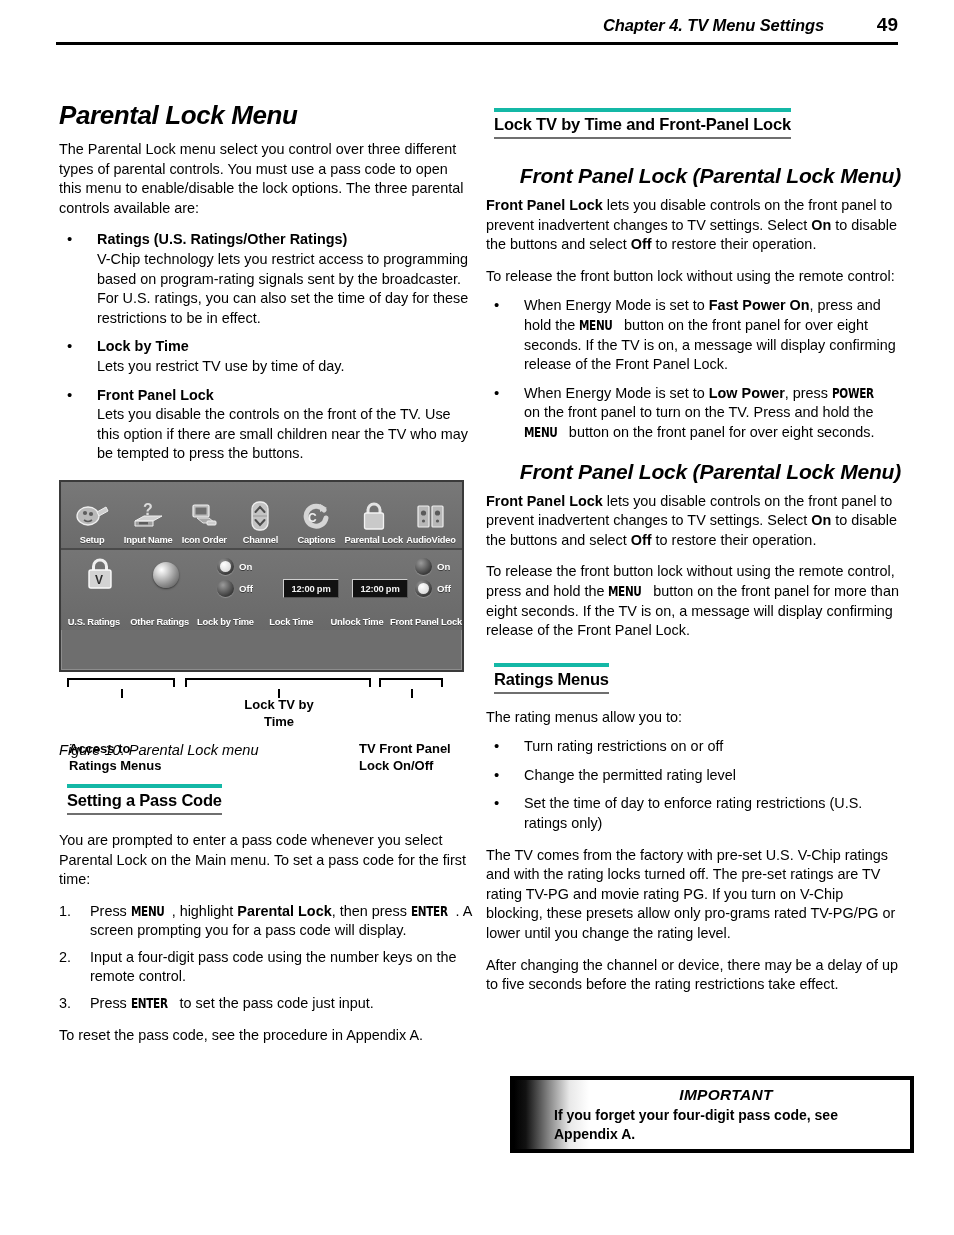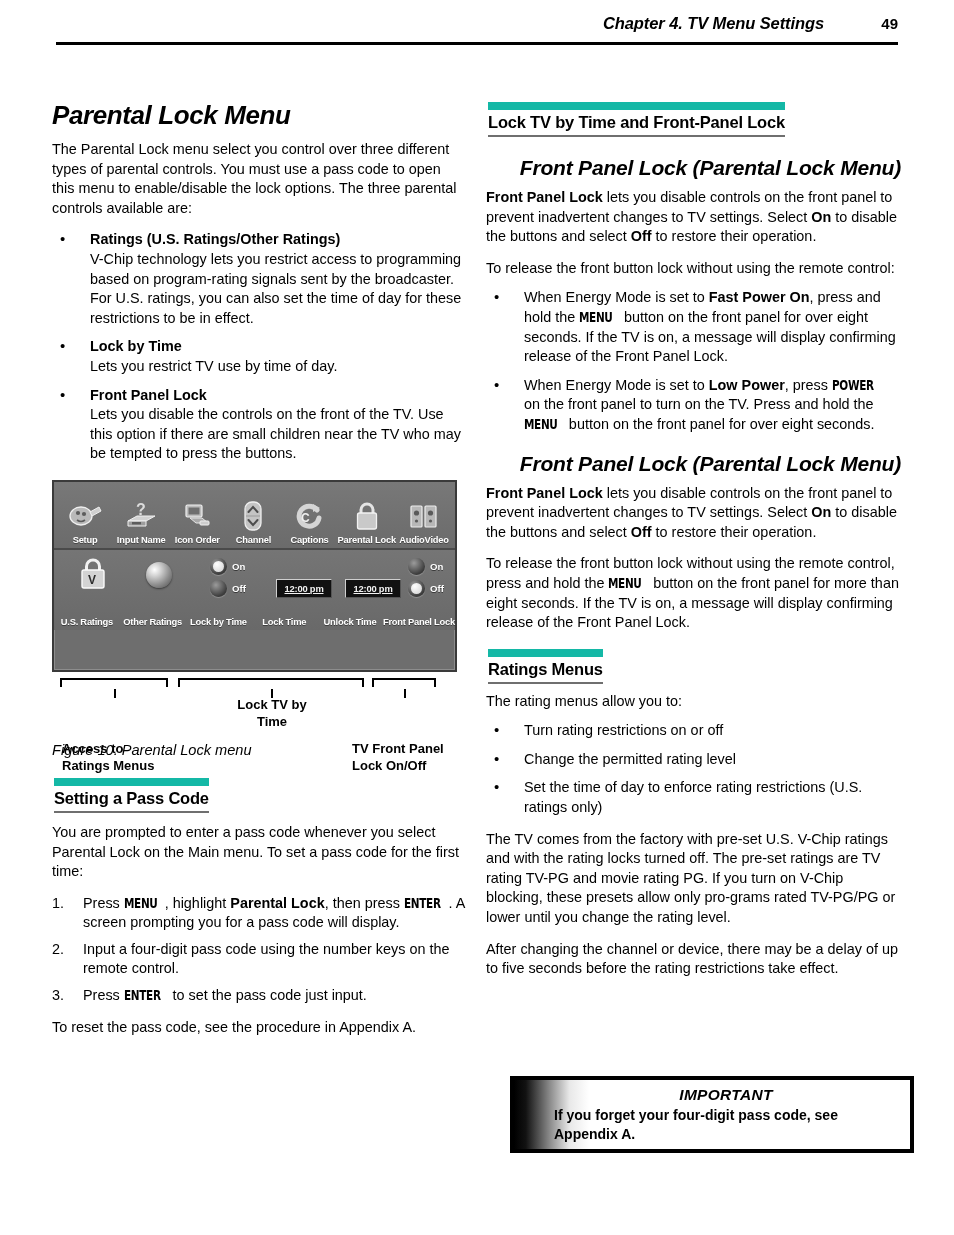--- a/index.html
+++ b/index.html
@@ -26,55 +26,55 @@
     justify-content: flex-end;
     height: 26px;
   }
   .hdr-title {
     font-size: 16.5px;
     font-weight: bold;
     font-style: italic;
     letter-spacing: -0.1px;
   }
   .hdr-pagenum {
-    font-size: 15px;
+    font-size: 19px;
     font-weight: bold;
     margin-left: 44px;
     width: 30px;
     text-align: right;
   }
   .page-header .hdr-rule {
     border-bottom: 3px solid #000;
     width: 100%;
     margin-top: 2px;
   }
 
   
   .col {
     position: absolute;
     top: 100px;
     width: 415px;
   }
-  .col-left  { left: 52px; }
+  .col-left  { left: 59px; }
   .col-right { left: 486px; }
 
   h1.doc-title {
     font-size: 26px;
     font-weight: bold;
     font-style: italic;
     margin: 0 0 9px 0;
     letter-spacing: -0.4px;
   }
 
   h2.sec-head {
     font-size: 16.5px;
     font-weight: bold;
-    margin: 2px;
+    margin: 8px;
     padding: 3px 0 3px 0;
-    border-top: 8px solid #14b8a6;
+    border-top: 4px solid #14b8a6;
     border-bottom: 2px solid #6f6f6f;
     display: inline-block;
     letter-spacing: -0.2px;
   }
 
   h3.sub-head {
     font-size: 21px;
     font-weight: bold;
     font-style: italic;
     margin: 17px 0 8px 0;
@@ -223,21 +223,20 @@
   .timebox {
     background: #111;
     border: 1px solid #cfcfcf;
     border-right-color:#555; border-bottom-color:#555;
     color: #f2f2f2;
     font-size: 9.4px;
     font-weight: bold;
     padding: 3px 7px;
     display: inline-block;
     letter-spacing: -0.2px;
-    text-decoration: underline;
   }
   .ctrl-labels {
     position: absolute;
     left: 0; right: 0; bottom: 3px;
     display: flex;
     color: #fff;
     font-size: 9.4px;
     font-weight: bold;
     text-shadow: 0 1px 0 #3f3f3f;
   }

